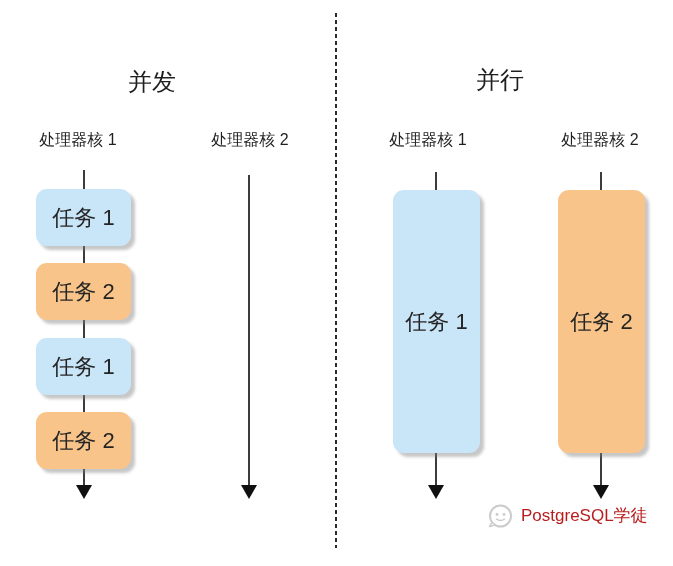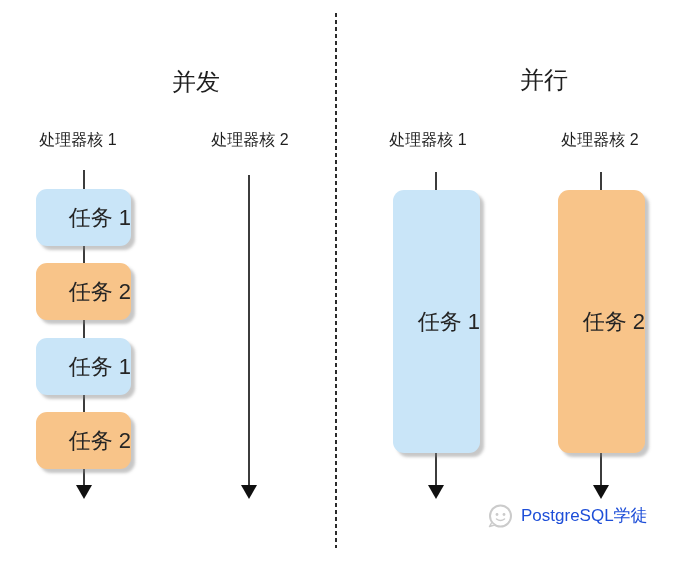--- a/index.html
+++ b/index.html
@@ -15,21 +15,20 @@
     background: #ffffff;
     overflow: hidden;
   }
   .section-title {
     position: absolute;
     transform: translateX(-50%);
     font-size: 24px;
     color: #1f1f1f;
     white-space: nowrap;
     line-height: 1;
-    margin-left: 44px;
   }
   .core-label {
     position: absolute;
     transform: translateX(-50%);
     font-size: 16px;
     color: #1f1f1f;
     white-space: nowrap;
     line-height: 1;
   }
   .vline {
@@ -48,21 +47,21 @@
     border-top: 14px solid #101010;
     transform: translateX(-50%);
     z-index: 1;
   }
   .task-box {
     position: absolute;
     border-radius: 11px;
     box-shadow: 4px 4px 3px rgba(130,130,130,0.45);
     display: flex;
     align-items: center;
-    justify-content: flex-end;
+    justify-content: center;
     font-size: 22px;
     color: #252525;
     z-index: 2;
     white-space: nowrap;
   }
   .divider {
     position: absolute;
     left: 335px;
     top: 13px;
     width: 2px;
@@ -79,21 +78,21 @@
     left: 487px;
     top: 502px;
     display: flex;
     align-items: center;
     gap: 7px;
     color: #cbcbcb;
     z-index: 3;
   }
   .watermark-text {
     font-size: 17px;
-    color: #1d4ed8;
+    color: #b91c1c;
     white-space: nowrap;
   }
   .watermark-icon {
     width: 27px;
     height: 27px;
     display: block;
   }
 </style>
 </head>
 <body>

